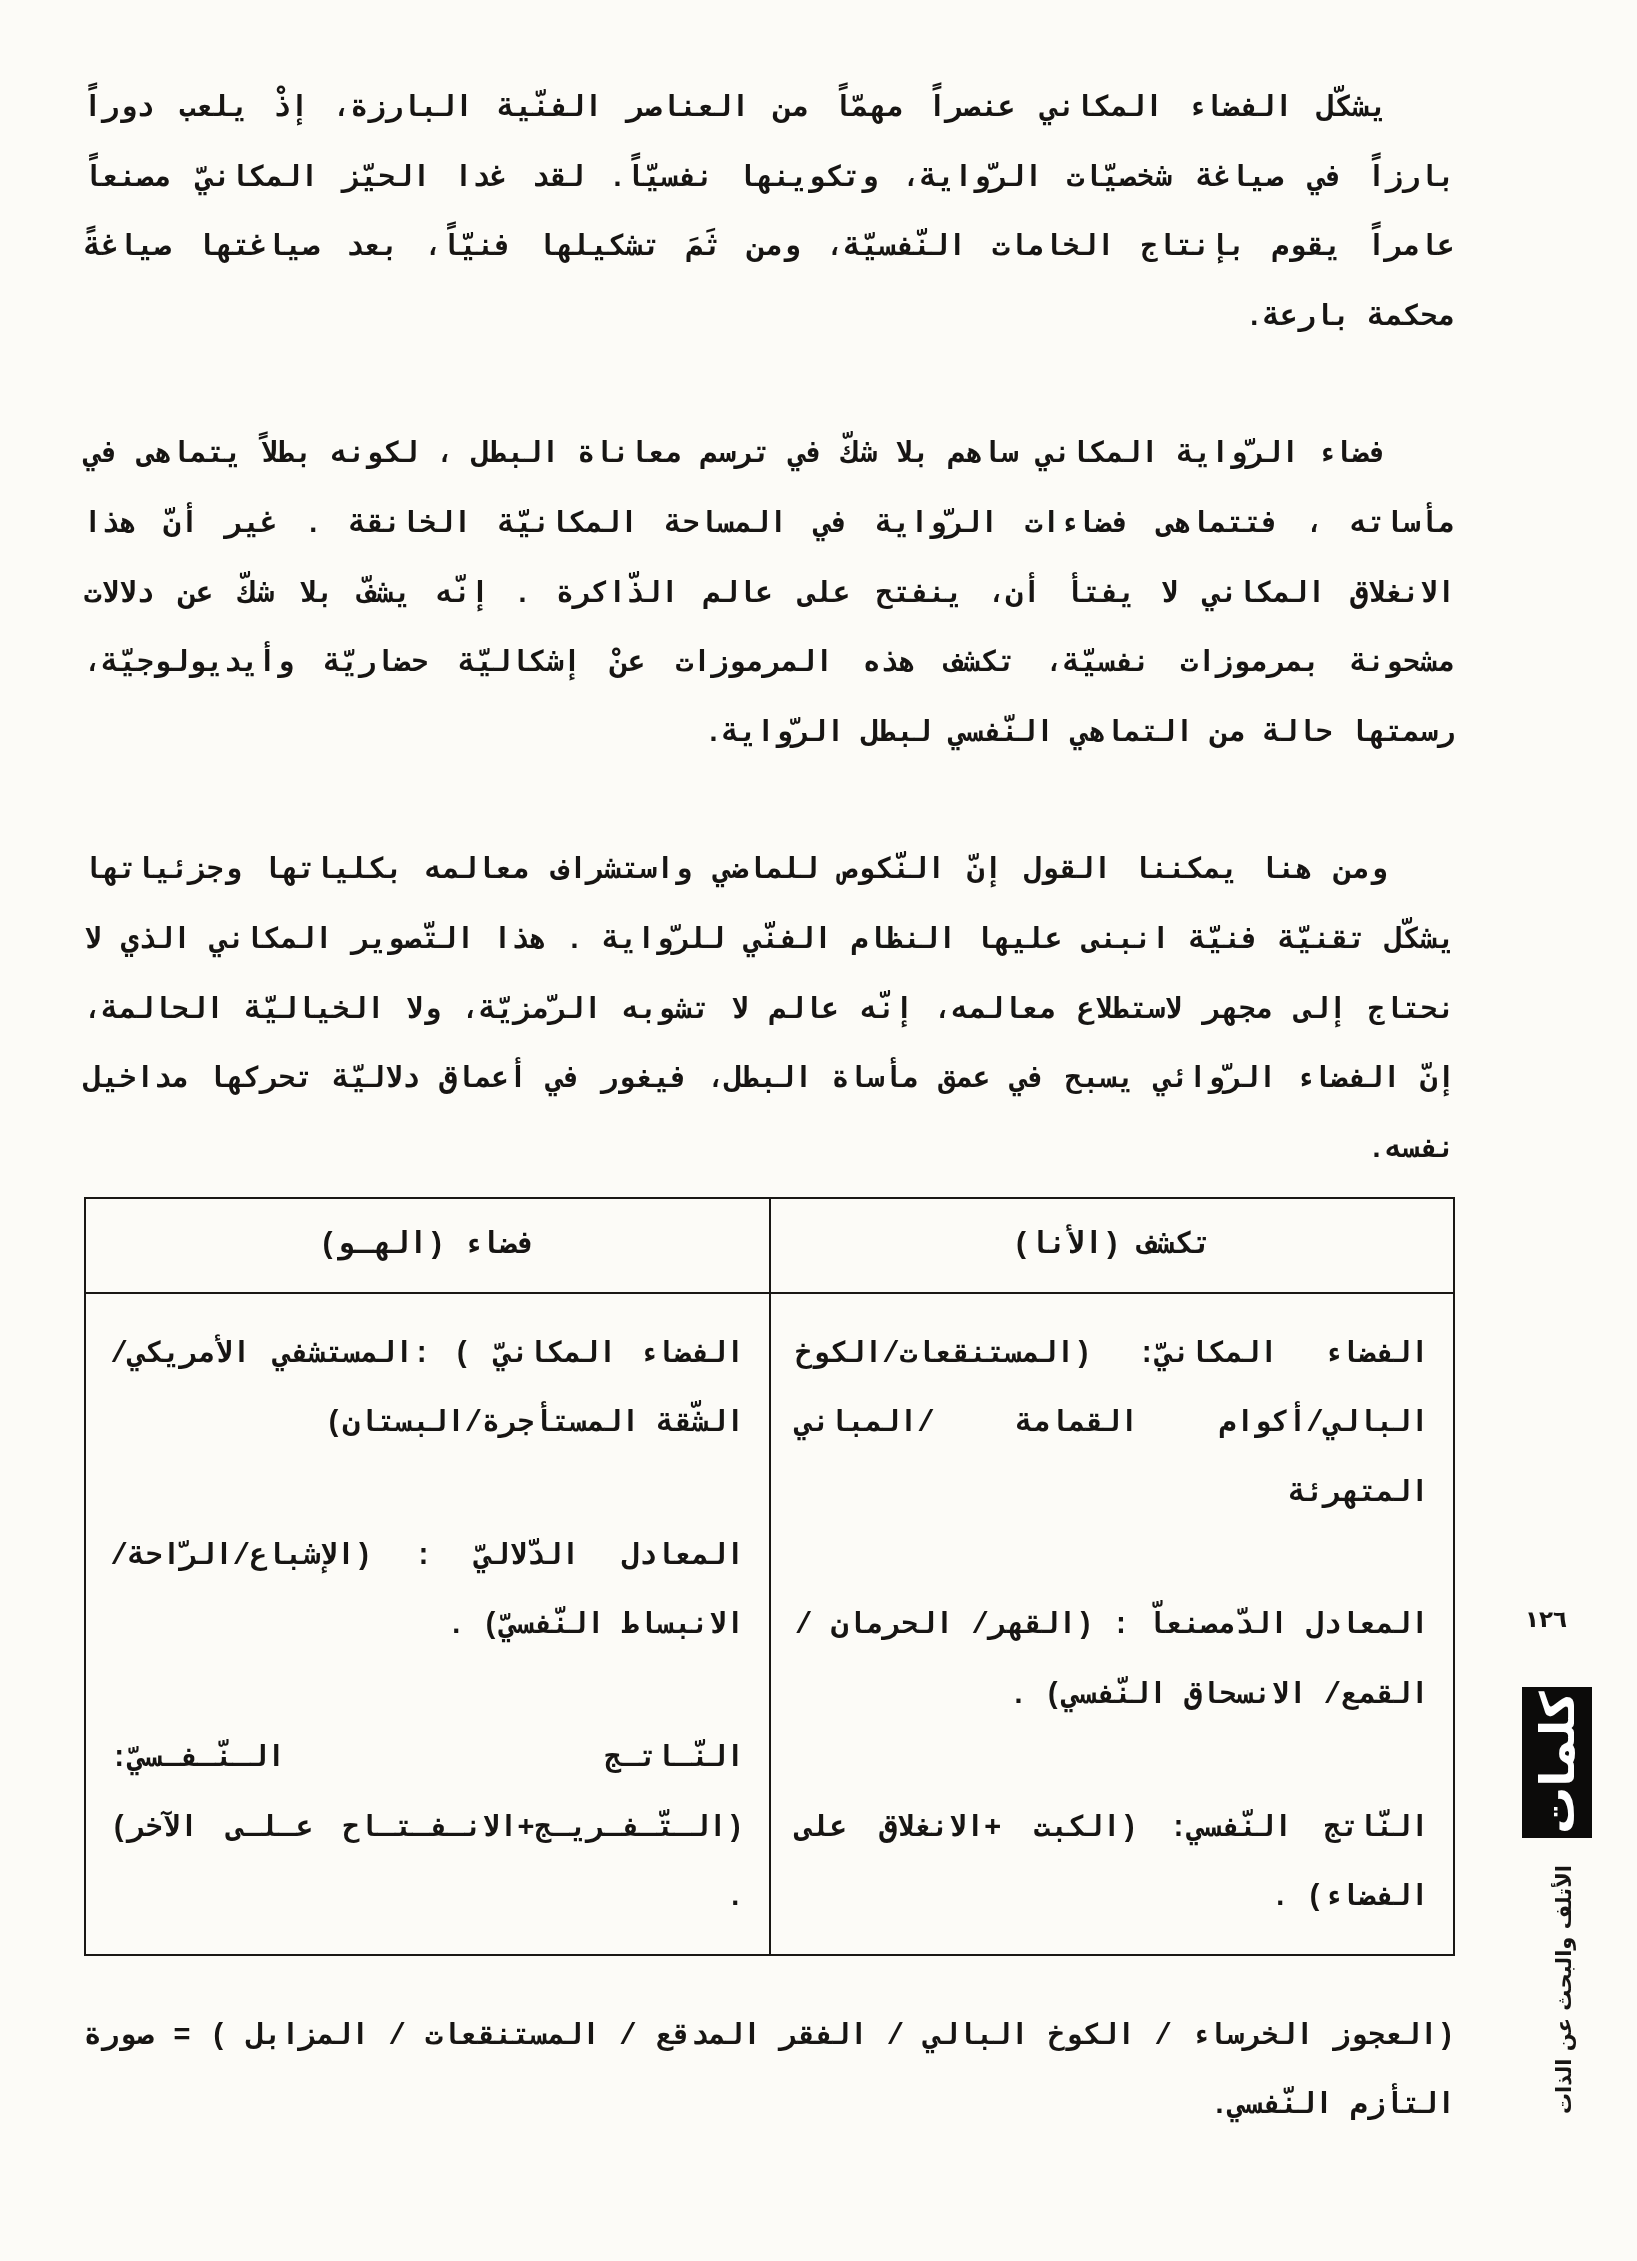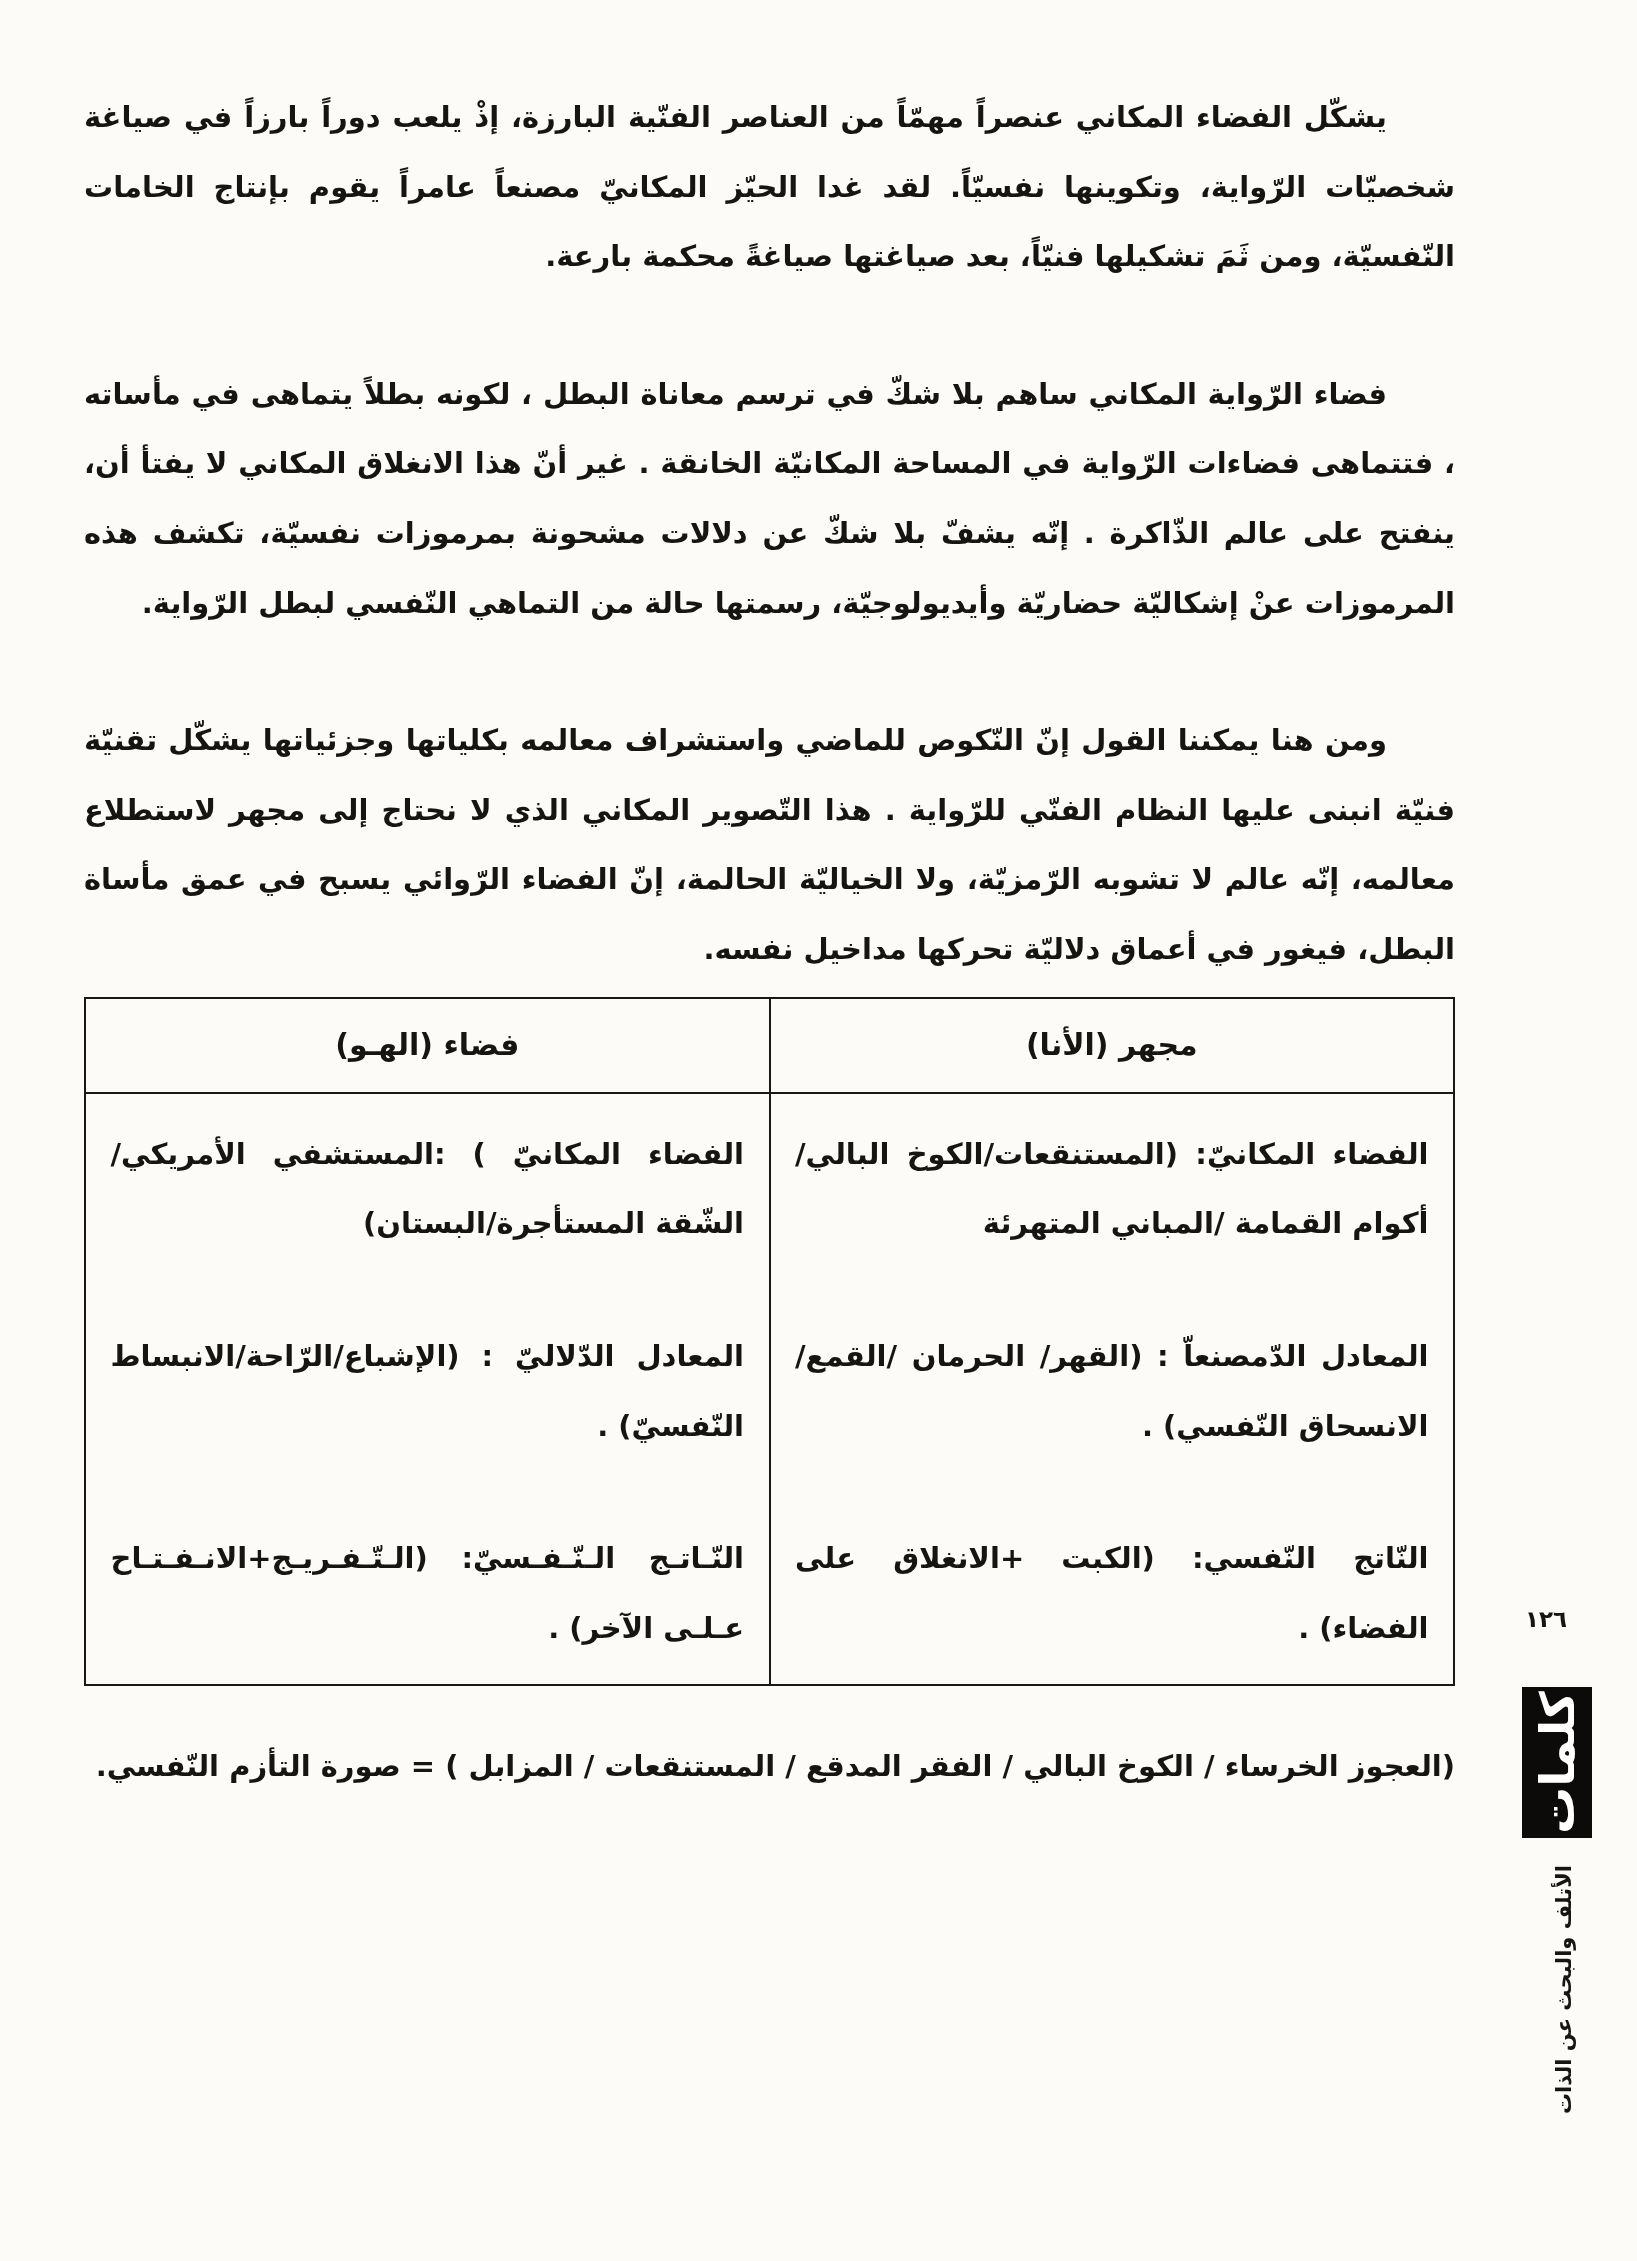--- a/index.html
+++ b/index.html
@@ -10,26 +10,27 @@
     font-family: "DejaVu Sans", sans-serif;
     overflow: hidden;
   }
   .page {
     position: absolute; inset: 0;
     background: #fcfbf7;
     color: #171513;
   }
   .content {
     position: absolute;
-    top: 83px; right: 182px; left: 84px;
+    top: 74px; right: 182px; left: 84px;
     direction: rtl;
     text-align: justify;
     font-size: 29px;
     font-weight: bold;
     line-height: 2.4;
+    font-family: Liberation Mono, monospace;
   }
   .para { margin-bottom: 68px; }
   .para.indent { text-indent: 68px; }
   .para.tight { margin-bottom: 0; }
   .lead-line { margin-bottom: 0; }
   .list-heading { margin-bottom: 8.8px; }
 
   table.field-table {
     width: 100%;
     border-collapse: collapse;
@@ -102,21 +103,21 @@
 
     <p class="para indent">فضاء الرّواية المكاني ساهم بلا شكّ في ترسم معاناة البطل ، لكونه بطلاً يتماهى في مأساته ، فتتماهى فضاءات الرّواية في المساحة المكانيّة الخانقة . غير أنّ هذا الانغلاق المكاني لا يفتأ أن، ينفتح على عالم الذّاكرة . إنّه يشفّ بلا شكّ عن دلالات مشحونة بمرموزات نفسيّة، تكشف هذه المرموزات عنْ إشكاليّة حضاريّة وأيديولوجيّة، رسمتها حالة من التماهي النّفسي لبطل الرّواية.</p>
 
     <p class="para indent tight">ومن هنا يمكننا القول إنّ النّكوص للماضي واستشراف معالمه بكلياتها وجزئياتها يشكّل تقنيّة فنيّة انبنى عليها النظام الفنّي للرّواية . هذا التّصوير المكاني الذي لا نحتاج إلى مجهر لاستطلاع معالمه، إنّه عالم لا تشوبه الرّمزيّة، ولا الخياليّة الحالمة، إنّ الفضاء الرّوائي يسبح في عمق مأساة البطل، فيغور في أعماق دلاليّة تحركها مداخيل نفسه.</p>
 
 
 
     <table class="field-table">
       <thead>
         <tr>
-          <th>مجهر (الأنا)</th>
+          <th>تكشف (الأنا)</th>
           <th>فضاء (الهـو)</th>
         </tr>
       </thead>
       <tbody>
         <tr>
           <td>
             <div class="cell-block">الفضاء المكانيّ: (المستنقعات/الكوخ البالي/أكوام القمامة /المباني المتهرئة</div>
             <div class="cell-block">المعادل الدّمصنعاّ : (القهر/ الحرمان /القمع/ الانسحاق النّفسي) .</div>
             <div class="cell-block">النّاتج النّفسي: (الكبت +الانغلاق على الفضاء) .</div>
           </td>

